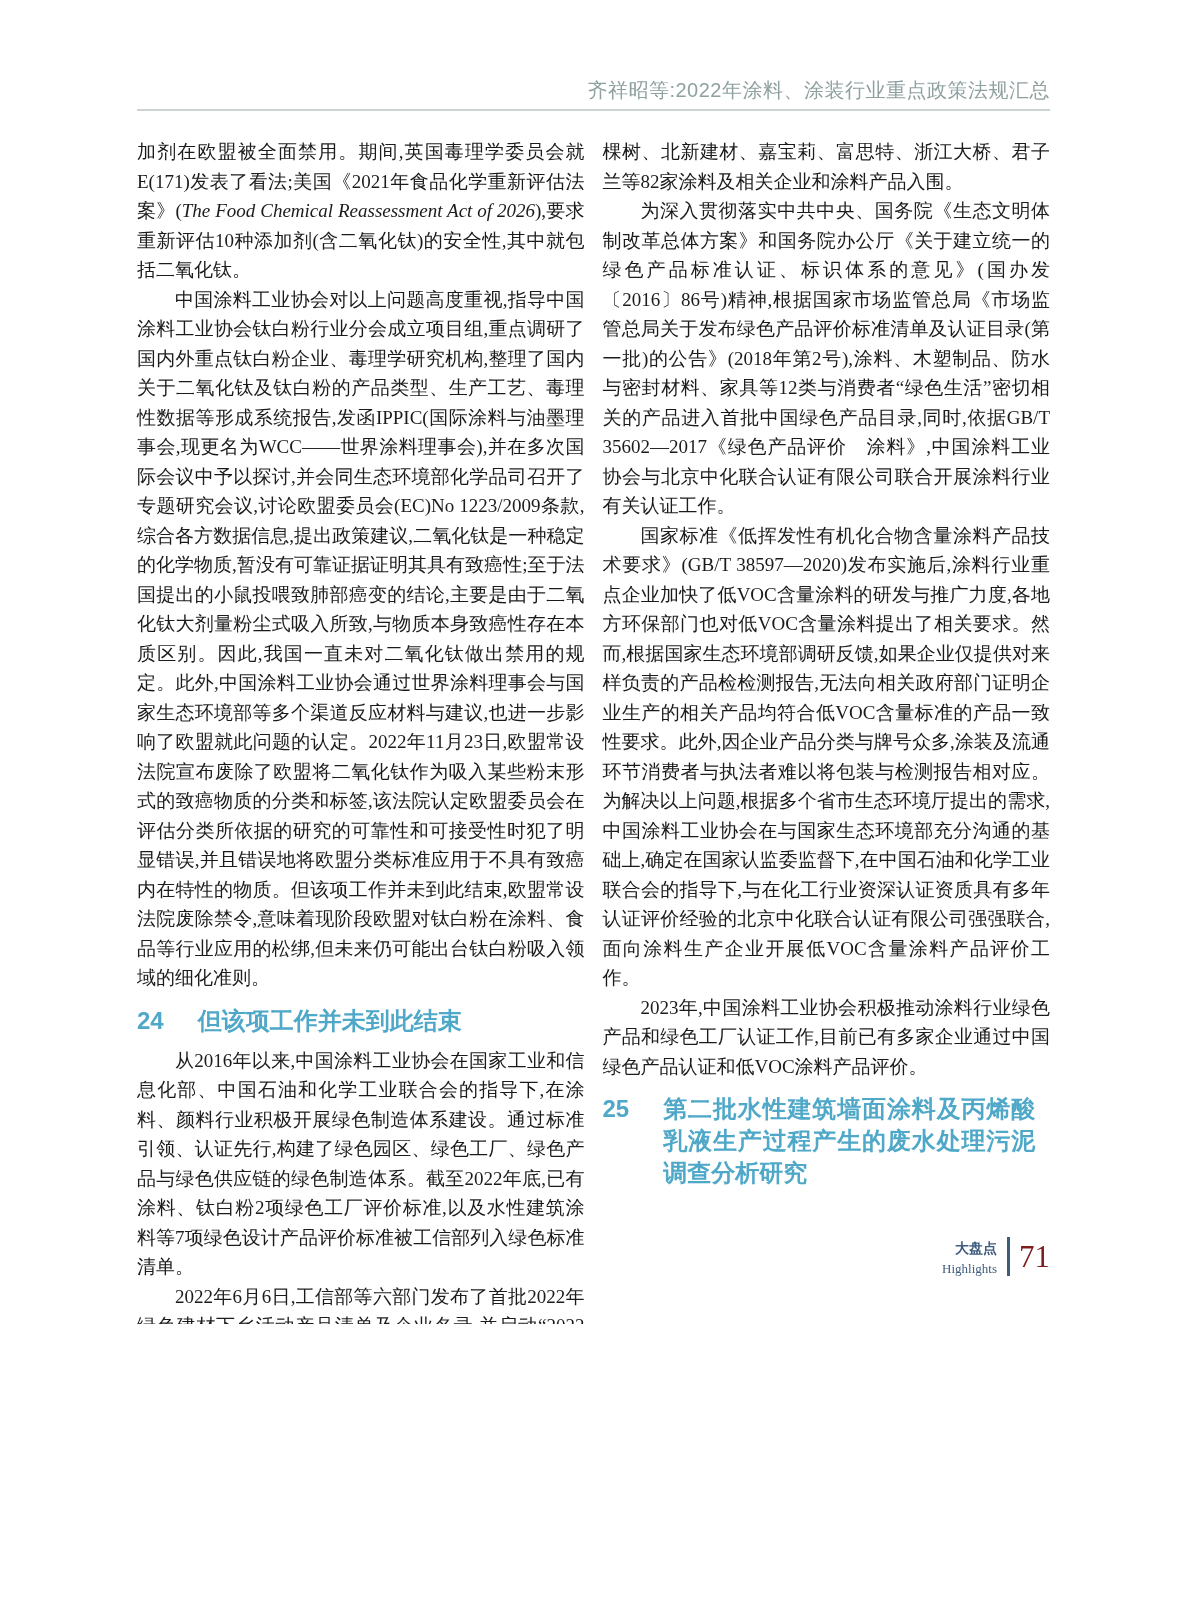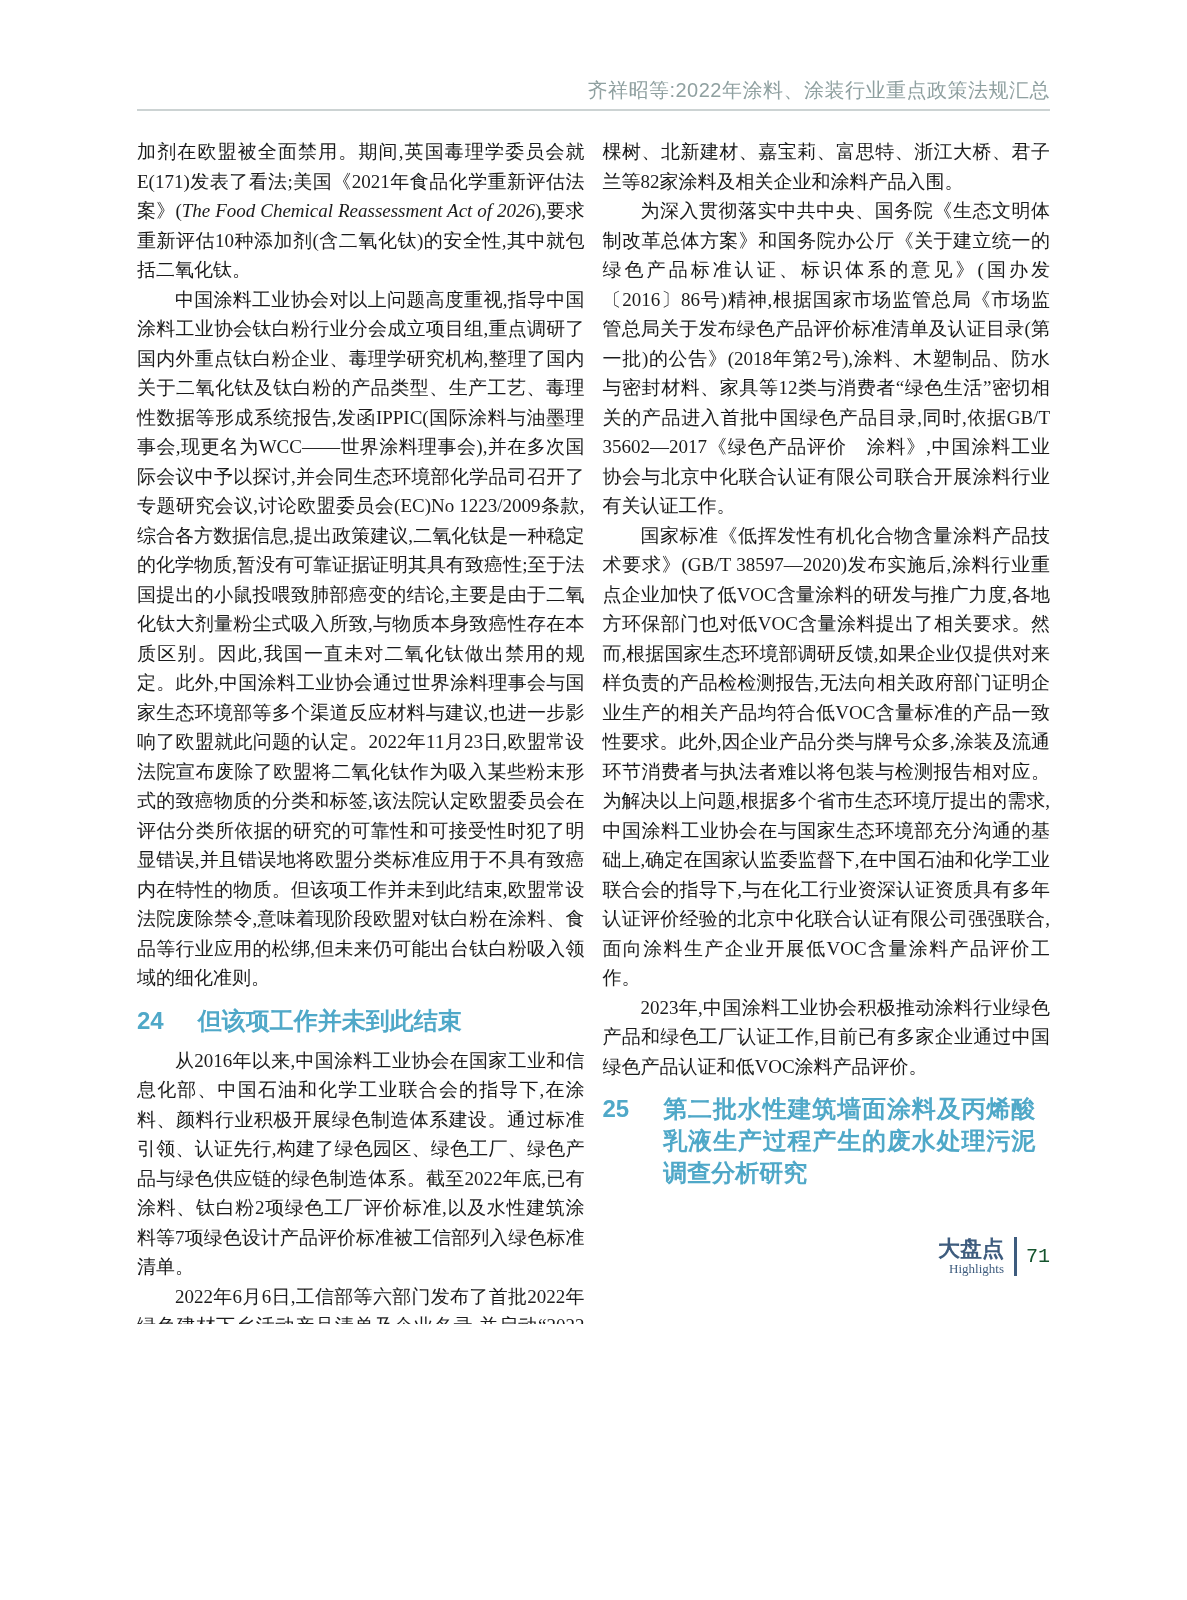--- a/index.html
+++ b/index.html
@@ -61,37 +61,37 @@
     display:flex;
     align-items:stretch;
   }
   .footer-labels{
     text-align:right;
     color:#3e5c7e;
   }
   .footer-cn{
     font-family:Liberation Serif, serif;
     font-weight:700;
-    font-size:22px;
+    font-size:14px;
     line-height:24px;
   }
   .footer-en{
     font-family:"Liberation Serif","DejaVu Serif",serif;
     font-size:13px;
     line-height:15px;
   }
   .footer-bar{
     width:3px;
     background:#3e5c7e;
     margin:0 9px 0 10px;
   }
   .footer-page{
-    font-family:Liberation Mono, monospace;
-    font-size:20px;
-    color:#14532d;
+    font-family:Liberation Serif, serif;
+    font-size:31px;
+    color:#7f1d1d;
     align-self:center;
   }
 </style>
 </head>
 <body>
 
 <div class="page">
 
   <div class="running-head">
     <span>齐祥昭等:2022年涂料、涂装行业重点政策法规汇总</span>

